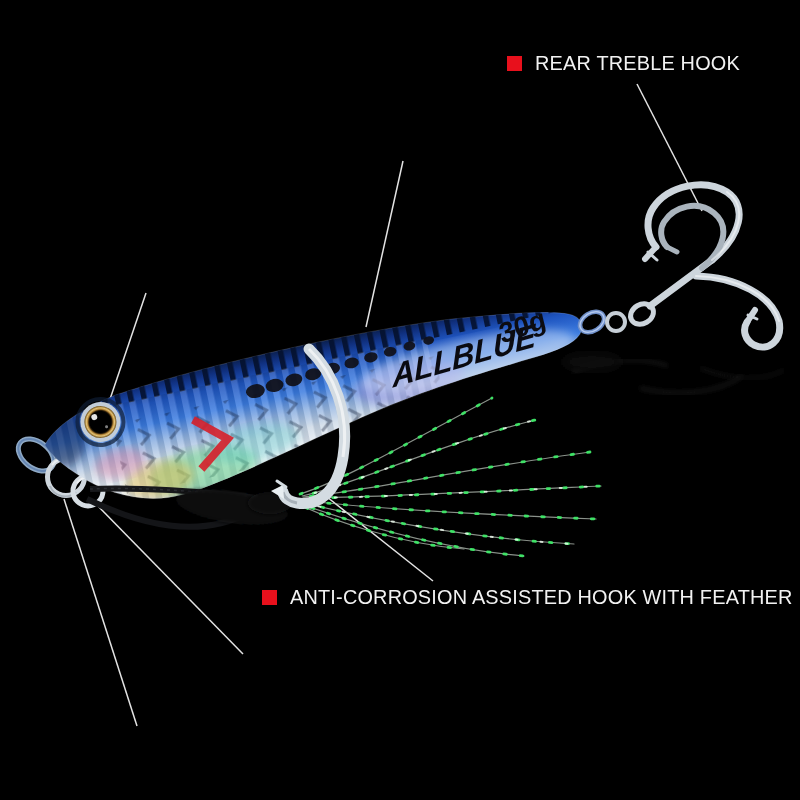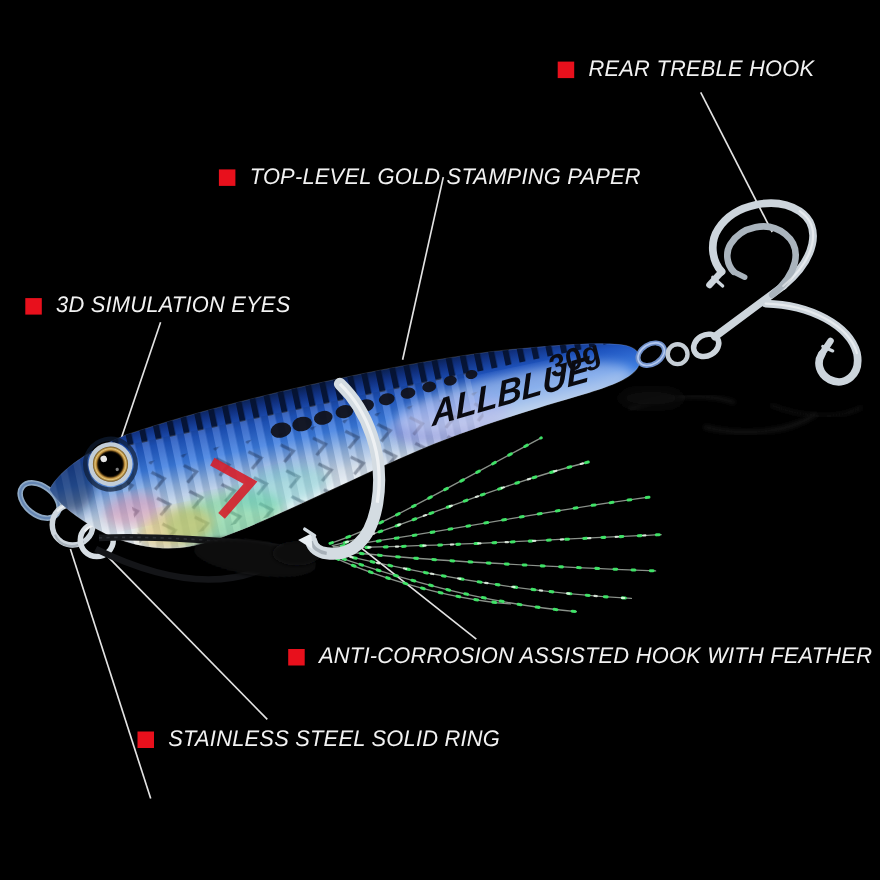--- a/index.html
+++ b/index.html
@@ -8,21 +8,21 @@
     --background:#000000;
   }
   html,body{margin:0;padding:0;background:var(--background);}
   #stage{
     position:relative;width:800px;height:800px;background:var(--background);
     overflow:hidden;font-family:"Liberation Sans",sans-serif;
   }
   #scene{position:absolute;left:0;top:0;}
   .label{
     position:absolute;display:flex;align-items:center;gap:13px;
-    white-space:nowrap;pointer-events:none;font-style:italic;
+    white-space:nowrap;pointer-events:none;
   }
   .label .sq{
     width:15px;height:15px;background:var(--accent-red);flex:0 0 auto;
   }
   .label .txt{
     color:var(--label-text);font-size:20.5px;letter-spacing:.2px;line-height:1;
     transform:scaleX(.97);transform-origin:left center;
   }
 </style>
 </head>
@@ -201,29 +201,17 @@
       <path d="M 297,503 C 290,502 284,498 283,492" fill="none" stroke="#8a949e" stroke-width="3" opacity="0.6"></path>
       <polygon points="283,485 271,491 284,499" fill="#e8eef2"></polygon>
       <line x1="277" y1="481" x2="286" y2="487" stroke="#d4dce2" stroke-width="3" stroke-linecap="round"></line>
     </g>
   </svg>
 
   <div class="label" style="left:507px;top:53px">
     <span class="sq"></span>
     <span class="txt">REAR TREBLE HOOK</span>
   </div>
-  <div class="label" style="left:199px;top:151px">
-    <span class="sq"></span>
-    <span class="txt">TOP-LEVEL GOLD STAMPING PAPER</span>
-  </div>
-  <div class="label" style="left:23px;top:268px">
-    <span class="sq"></span>
-    <span class="txt">3D SIMULATION EYES</span>
-  </div>
   <div class="label" style="left:262px;top:587px">
     <span class="sq"></span>
     <span class="txt">ANTI-CORROSION ASSISTED HOOK WITH FEATHER</span>
   </div>
-  <div class="label" style="left:125px;top:662px">
-    <span class="sq"></span>
-    <span class="txt">STAINLESS STEEL SOLID RING</span>
-  </div>
 </div>
 
 </body></html>

